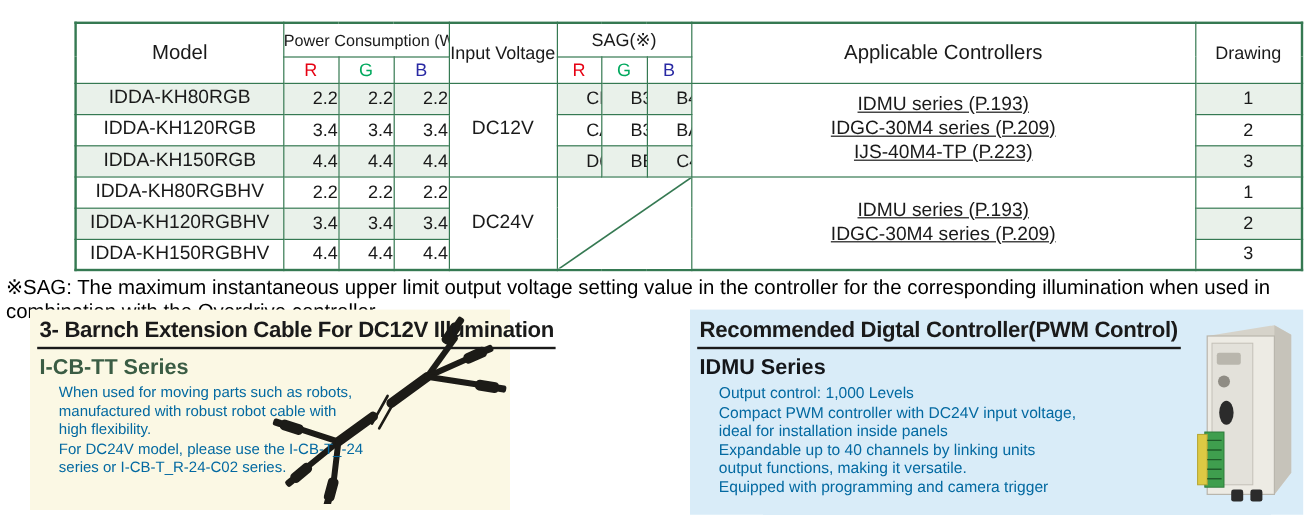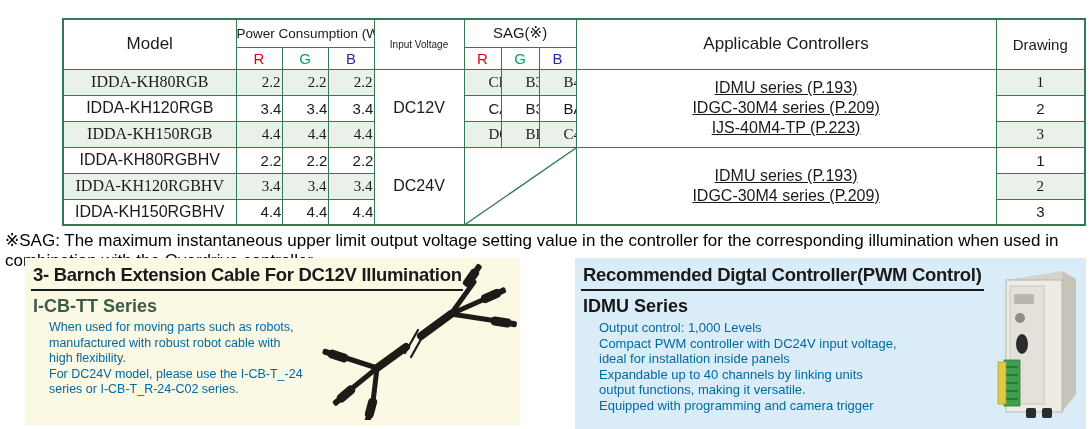--- a/index.html
+++ b/index.html
@@ -24,41 +24,41 @@
   table.spec th,table.spec td{border:1px solid var(--border-green);
     text-align:center;vertical-align:middle;overflow:hidden;white-space:nowrap;
     font-weight:normal;background:#fff;}
   table.spec{border:2px solid var(--border-green);}
   tr.h1 th{height:28px;}
   tr.h2 th{height:22px;}
   tbody tr{height:26px;}
   th.gray{background:var(--header-gray);}
   th.model-h{font-size:17px;}
   th.power-h{font-size:13.5px;}
-  th.iv-h{font-size:10px;}
+  th.iv-h{font-size:15px;}
   th.sag-h{font-size:15px;}
   th.ctrl-h{font-size:17px;}
   th.draw-h{font-size:15px;}
   th.cr{color:var(--r-red);font-size:15px;}
   th.cg{color:var(--g-green);font-size:15px;}
   th.cb{color:var(--b-blue);font-size:15px;}
   td.model{font-size:16px;}
   td.val{font-size:15px;padding-left:24px;}
   td.iv{font-size:16px;}
   td.ctrl{font-size:16px;line-height:20px;white-space:normal;text-decoration:underline;}
   td.draw{font-size:15px;}
-  tr.shade td.cell{background:var(--row-shade);font-family:Liberation Serif, serif;}
+  tr.shade td.cell{background:var(--row-shade);}
   td.diag{position:relative;padding:0;}
   td.diag svg{position:absolute;inset:0;width:100%;height:100%;display:block;}
 
   .footnote{position:absolute;left:5px;top:230px;font-size:17px;color:#000;}
 
   
   .panel{position:absolute;top:258px;}
-  .panel-left{left:25px;width:495px;height:167px;background:var(--panel-cream);}
+  .panel-left{left:25px;width:400px;height:167px;background:var(--panel-cream);}
   .panel-right{left:575px;width:511px;height:216px;background:var(--panel-blue);}
   .panel-title{display:inline-block;font-size:18.5px;font-weight:bold;
     letter-spacing:-0.3px;white-space:nowrap;border-bottom:2px solid #1a1a1a;
     padding:4px 2px 3px 2px;margin:2px 0 0 6px;position:relative;z-index:2;}
   .panel-left .panel-title{width:432px;}
   .series{font-size:18px;font-weight:bold;margin:5px 0 3px 8px;position:relative;z-index:2;}
   .series-cable{color:var(--series-green);}
   .series-ctrl{color:#14161a;}
   .body-text{font-size:12.5px;line-height:15.5px;color:#0369a1;margin-left:24px;
     position:relative;z-index:2;}

